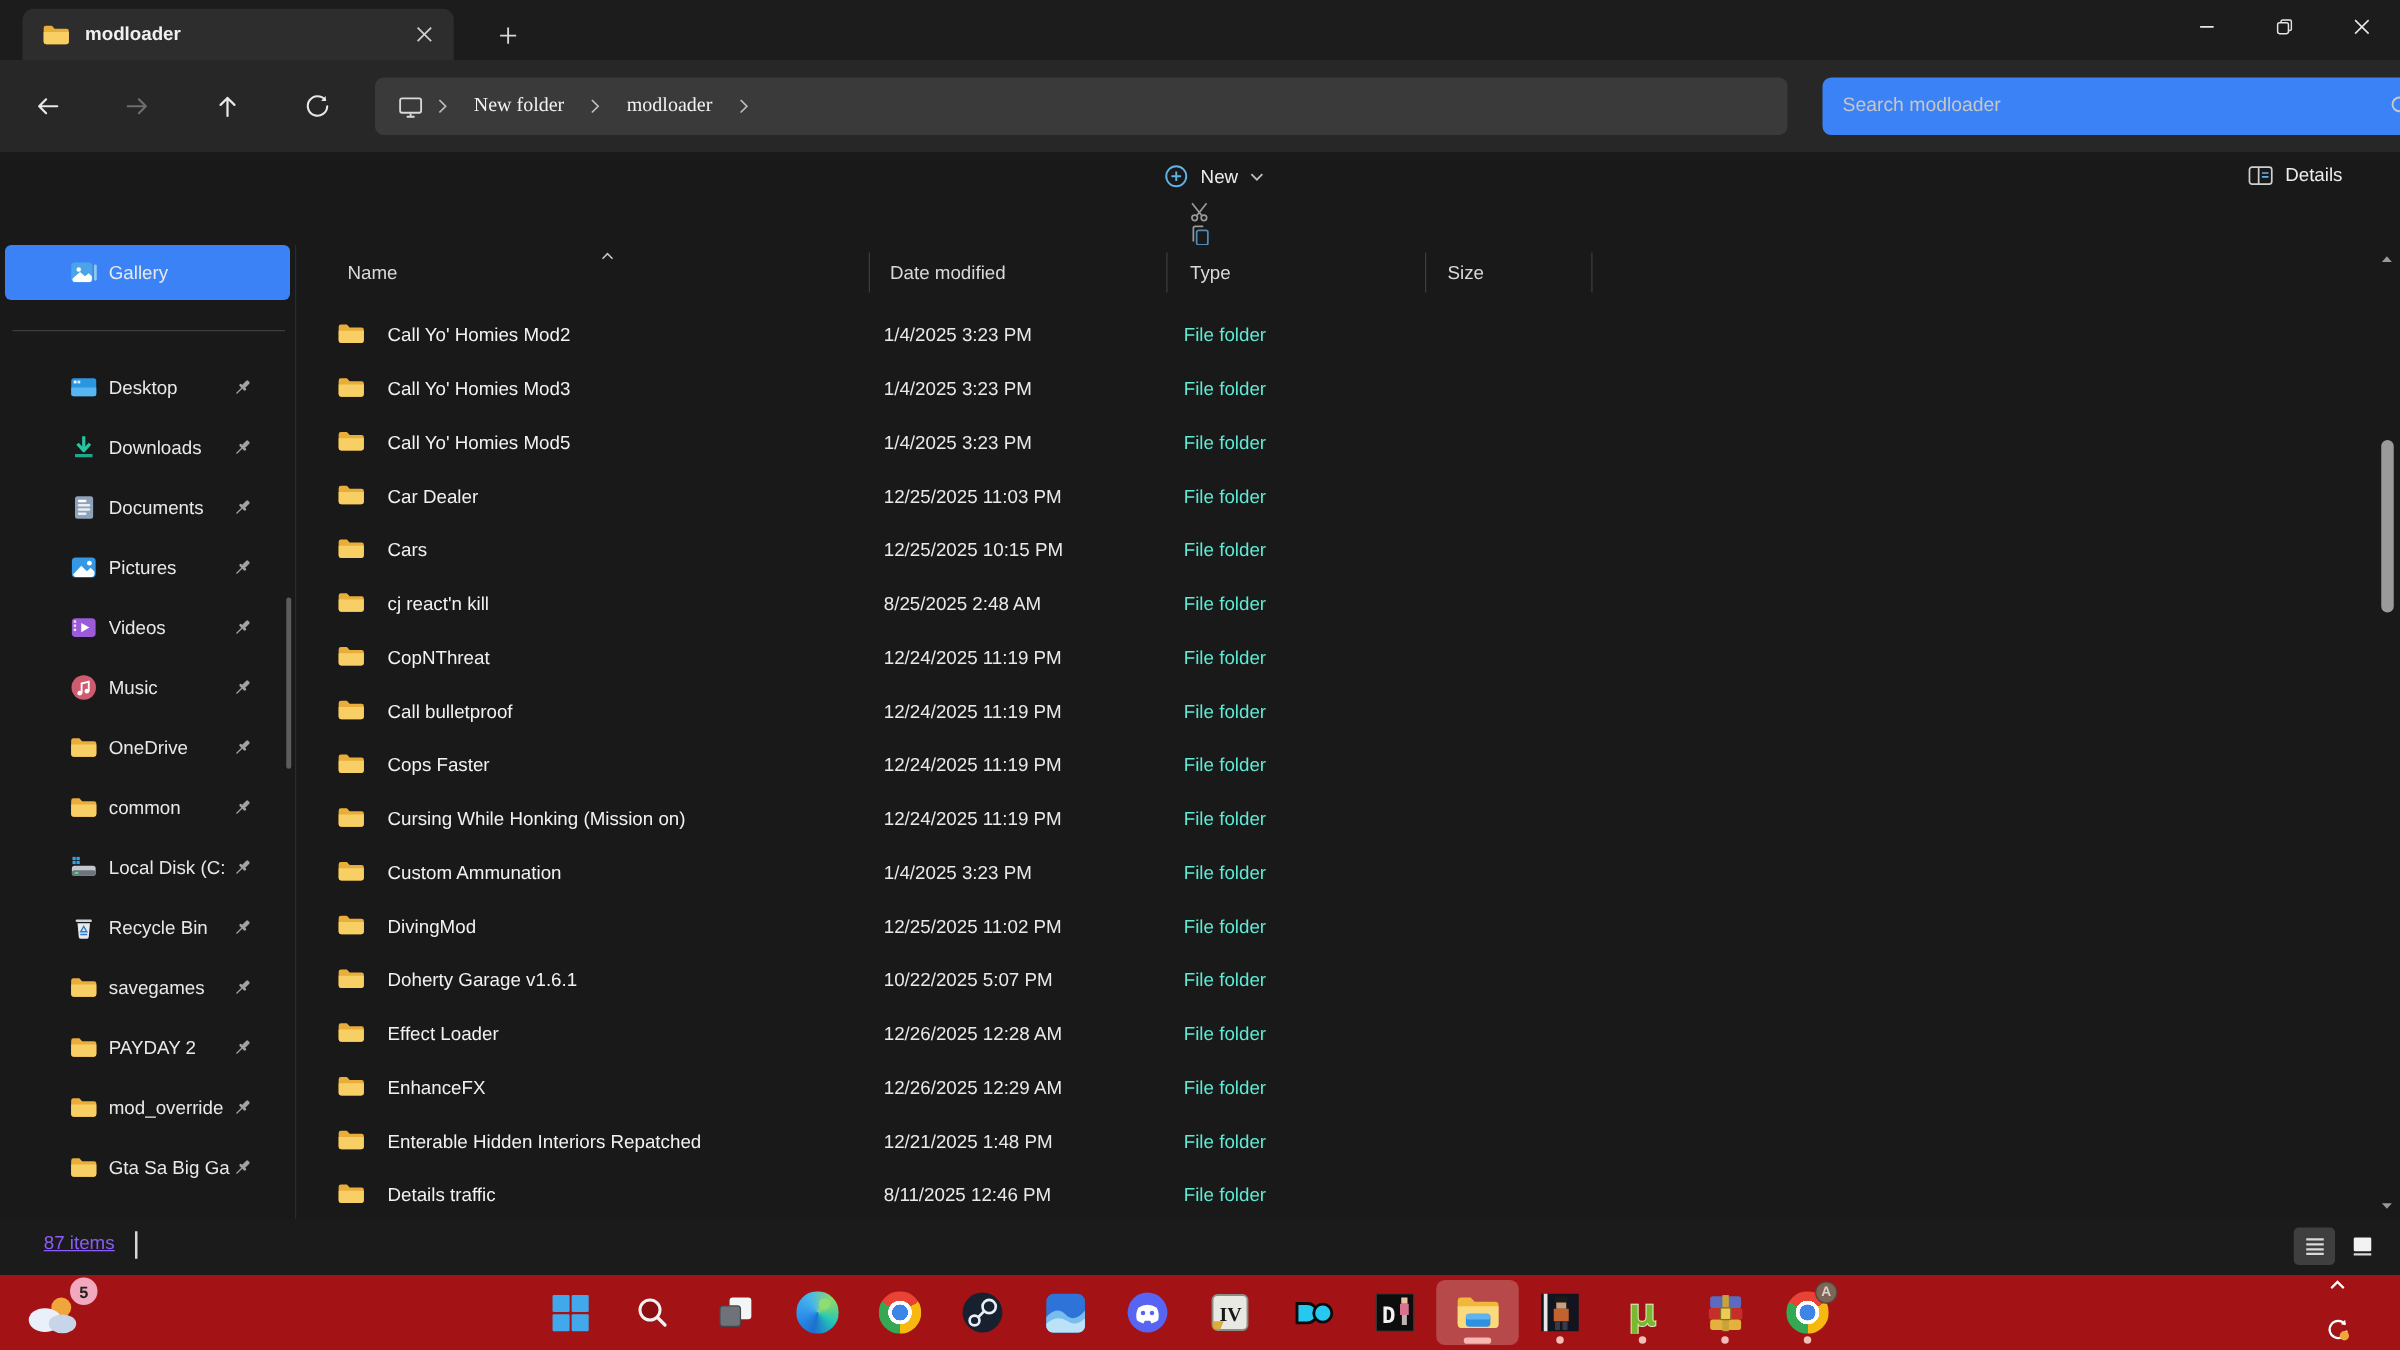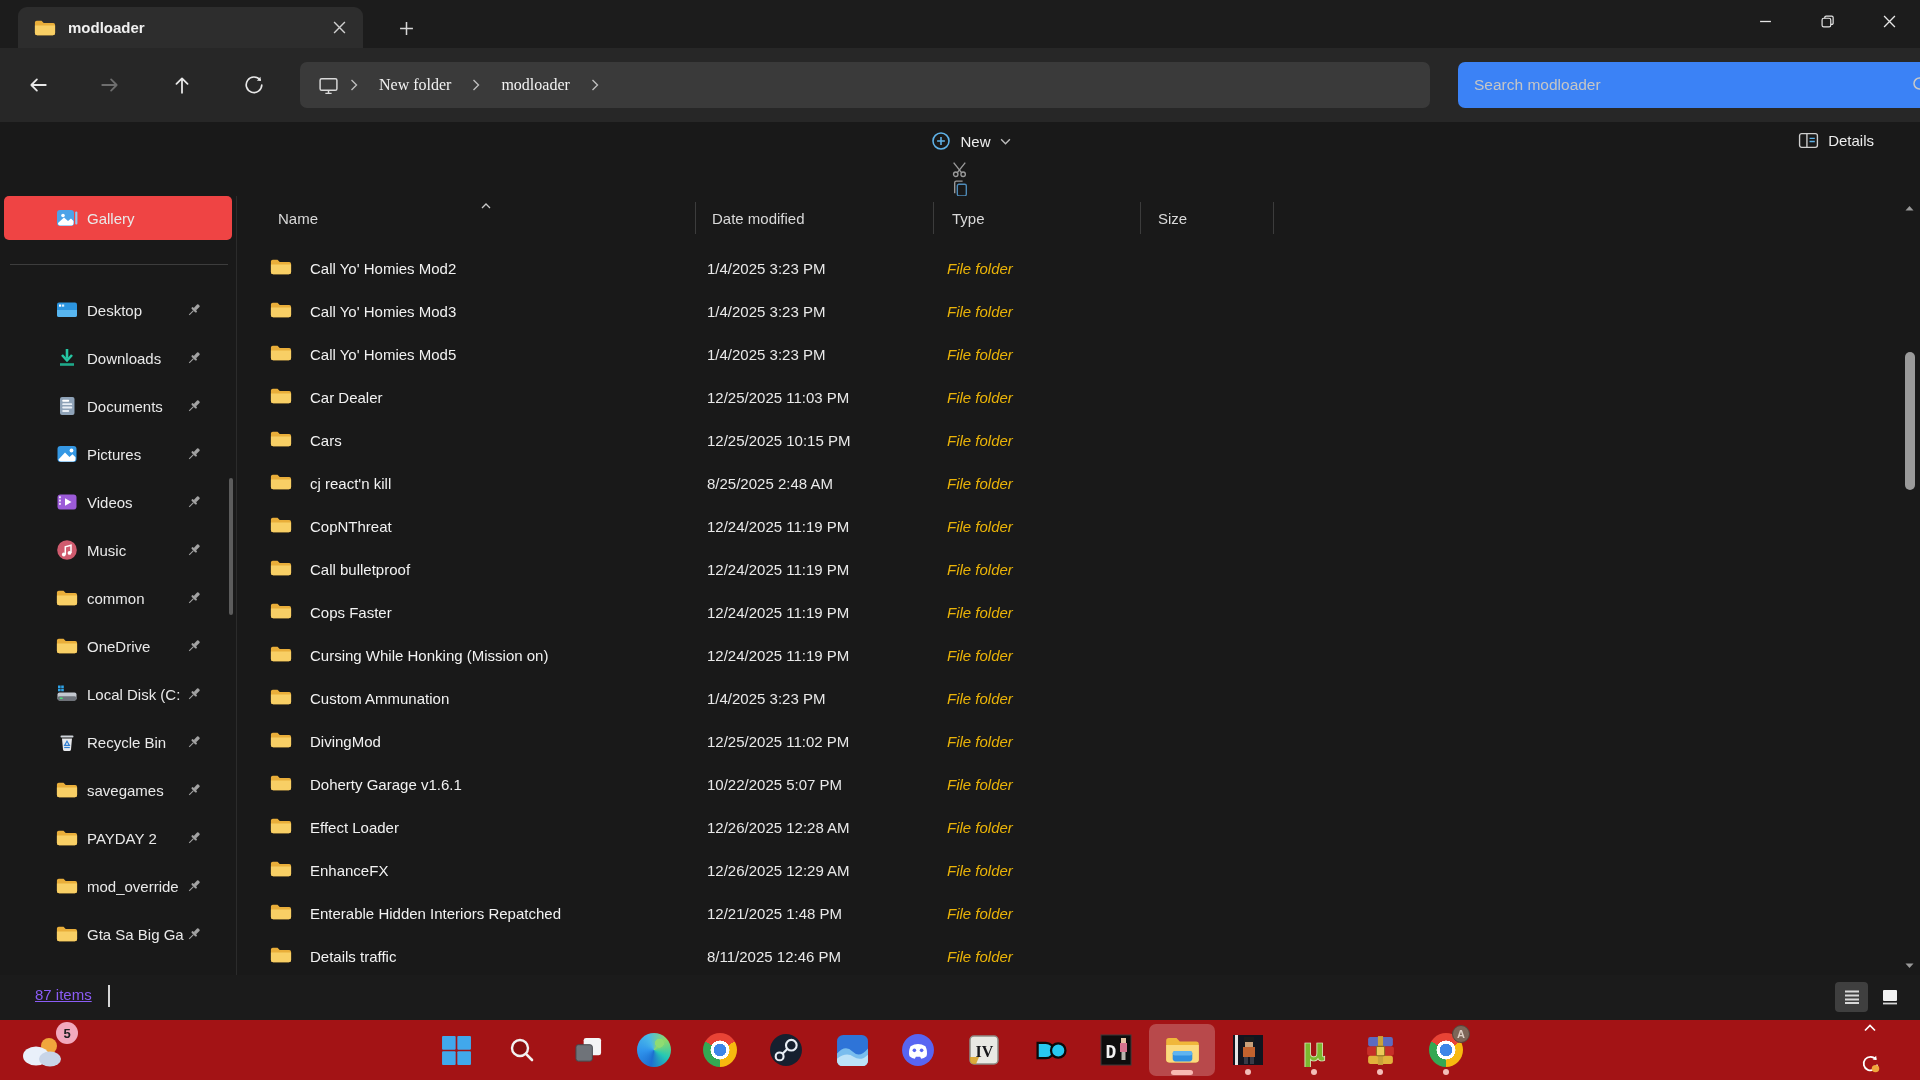--- a/index.html
+++ b/index.html
@@ -44,21 +44,21 @@
   .ibtn { width:48px; height:44px; display:flex; align-items:center; justify-content:center;
           border-radius:5px; margin:0 11px; }
   .tool-more { margin-left:28px; }
   .tool-details { position:absolute; right:34px; }
   .chev { display:flex; }
 
   
   .main { position:absolute; left:0; top:196px; width:1920px; height:779px; background:#191919; }
 
   .sidebar { position:absolute; left:0; top:0; width:237px; height:779px; border-right:1px solid #2b2b2b; }
-  .gallery-item { position:absolute; left:4px; top:0; width:228px; height:44px; background:#ef4444;
+  .gallery-item { position:absolute; left:4px; top:0; width:228px; height:44px; background:#3b82f6;
                   border-radius:5px; display:flex; align-items:center; padding-left:52px; gap:9px; }
   .side-divider { position:absolute; left:10px; top:68px; width:218px; height:1px; background:#3d3d3d; }
   .side-items { position:absolute; left:0; top:90px; width:237px; }
   .side-item { position:relative; height:48px; display:flex; align-items:center; padding-left:56px; gap:9px; }
   .side-label { color:#e9e9e9; font-size:15px; white-space:nowrap; overflow:hidden; max-width:112px; }
   .side-pin { position:absolute; left:186px; top:16px; width:16px; height:16px; }
   .side-scroll { position:absolute; left:229px; top:282px; width:4px; height:137px; background:#5c5c5c; border-radius:2px; }
 
   .filearea { position:absolute; left:237px; top:0; width:1660px; height:779px; }
   .listheader { position:absolute; left:0; top:0; width:100%; height:44px; display:flex; color:#d9d9d9; font-size:15px; }
@@ -67,21 +67,21 @@
   .h-date { width:240px; padding-left:5px; }
   .h-type { width:206px; padding-left:5px; }
   .h-size { width:127px; padding-left:5px; }
   .hsep { position:absolute; top:6px; width:1px; height:32px; background:#3c3c3c; }
   .sortcaret { position:absolute; left:243px; top:0px; }
 
   .rows { position:absolute; left:0; top:51px; width:100%; }
   .frow { height:43px; display:flex; align-items:center; padding-left:33px; font-size:15px; color:#f2f2f2; }
   .cell-name { width:437px; display:flex; align-items:center; gap:14px; overflow:hidden; white-space:nowrap; }
   .cell-date { width:240px; color:#e9e9e9; }
-  .cell-type { width:206px; color:#eab308;font-style:italic; }
+  .cell-type { width:206px; color:#5eead4; }
   .row-folder { width:26px; height:21px; flex:0 0 26px; display:flex; }
 
   .vscroll { position:absolute; right:2px; top:0; width:16px; height:779px; }
   .vs-up { position:absolute; left:2px; top:2px; }
   .vs-down { position:absolute; left:2px; top:760px; }
   .vs-thumb { position:absolute; left:3px; top:156px; width:10px; height:138px; background:#9a9a9a; border-radius:5px; }
 
   
   .statusbar { position:absolute; left:0; top:975px; width:1920px; height:45px; background:#1b1b1b; }
   .status-count { position:absolute; left:35px; top:11px; color:#8b5cf6; font-size:15px;text-decoration:underline; }
@@ -449,37 +449,37 @@
                 </g>
               </svg></span>
           </div>
           <div class="side-item">
             <span class="ico">
               <svg viewBox="0 0 24 19" style="width:22px;height:18px">
                 <path d="M1 3.5a2 2 0 0 1 2-2h5.2l2.4 2.6H21a2 2 0 0 1 2 2V15a2.5 2.5 0 0 1-2.5 2.5h-17A2.5 2.5 0 0 1 1 15Z" fill="#e9ae3a"></path>
                 <path d="M1 6.8h22V15a2.5 2.5 0 0 1-2.5 2.5h-17A2.5 2.5 0 0 1 1 15Z" fill="#f8cf65"></path>
               </svg>
             </span>
-            <span class="side-label">common</span>
+            <span class="side-label">OneDrive</span>
             <span class="side-pin"><svg viewBox="0 0 16 16" style="width:16px;height:16px">
                 <g fill="#a3a3a3" transform="rotate(45 8 8)">
                   <rect x="6.3" y="1" width="3.4" height="6" rx="1"></rect>
                   <rect x="4.6" y="6.6" width="6.8" height="2.2" rx="1.1"></rect>
                   <rect x="7.5" y="8.8" width="1" height="6"></rect>
                 </g>
               </svg></span>
           </div>
           <div class="side-item">
             <span class="ico">
               <svg viewBox="0 0 24 19" style="width:22px;height:18px">
                 <path d="M1 3.5a2 2 0 0 1 2-2h5.2l2.4 2.6H21a2 2 0 0 1 2 2V15a2.5 2.5 0 0 1-2.5 2.5h-17A2.5 2.5 0 0 1 1 15Z" fill="#e9ae3a"></path>
                 <path d="M1 6.8h22V15a2.5 2.5 0 0 1-2.5 2.5h-17A2.5 2.5 0 0 1 1 15Z" fill="#f8cf65"></path>
               </svg>
             </span>
-            <span class="side-label">OneDrive</span>
+            <span class="side-label">common</span>
             <span class="side-pin"><svg viewBox="0 0 16 16" style="width:16px;height:16px">
                 <g fill="#a3a3a3" transform="rotate(45 8 8)">
                   <rect x="6.3" y="1" width="3.4" height="6" rx="1"></rect>
                   <rect x="4.6" y="6.6" width="6.8" height="2.2" rx="1.1"></rect>
                   <rect x="7.5" y="8.8" width="1" height="6"></rect>
                 </g>
               </svg></span>
           </div>
           <div class="side-item">
             <span class="ico">

